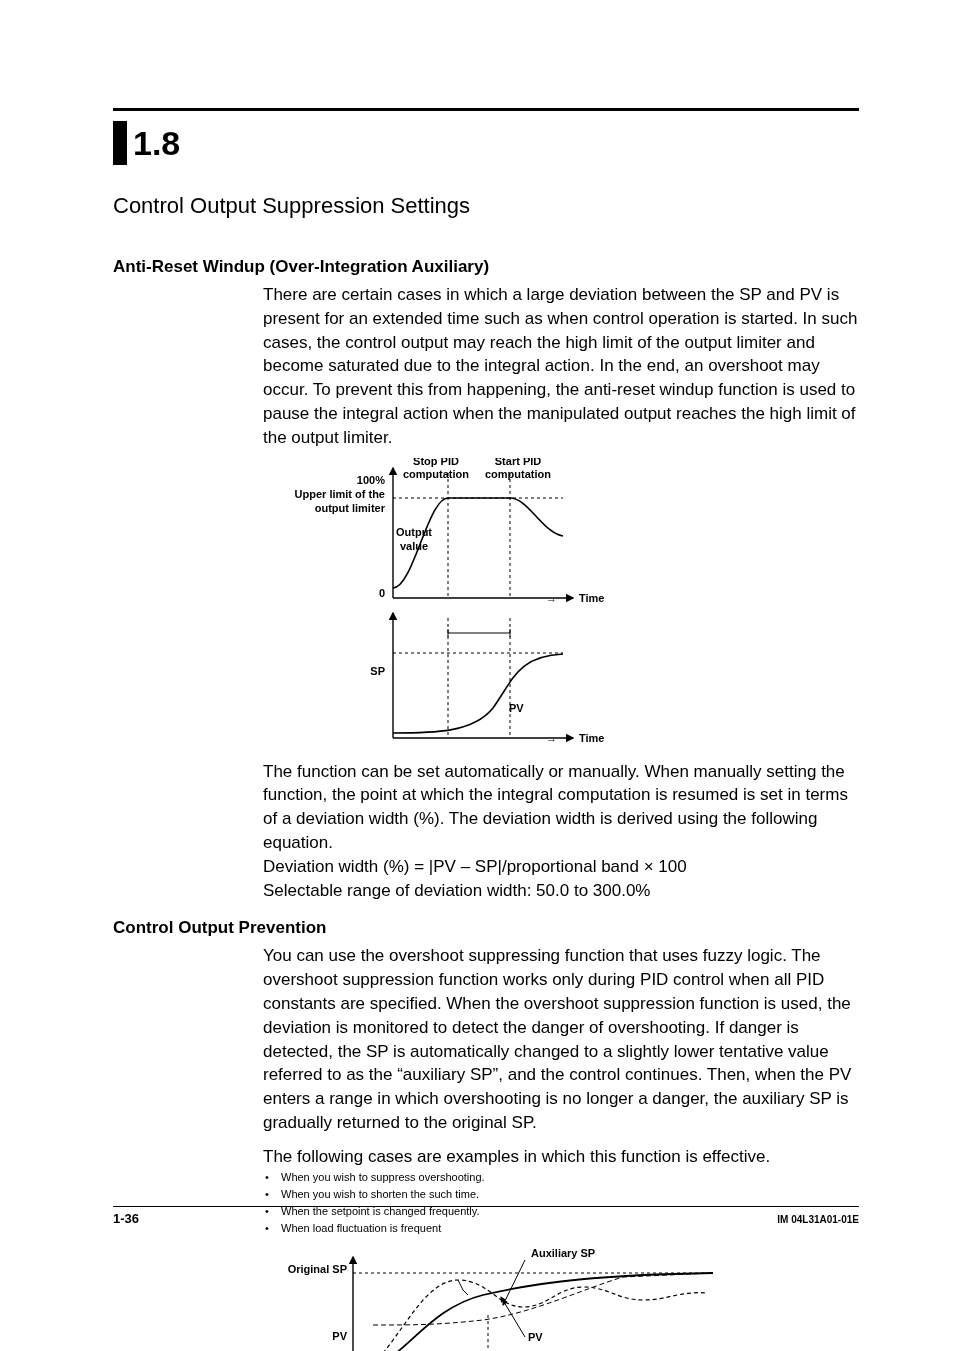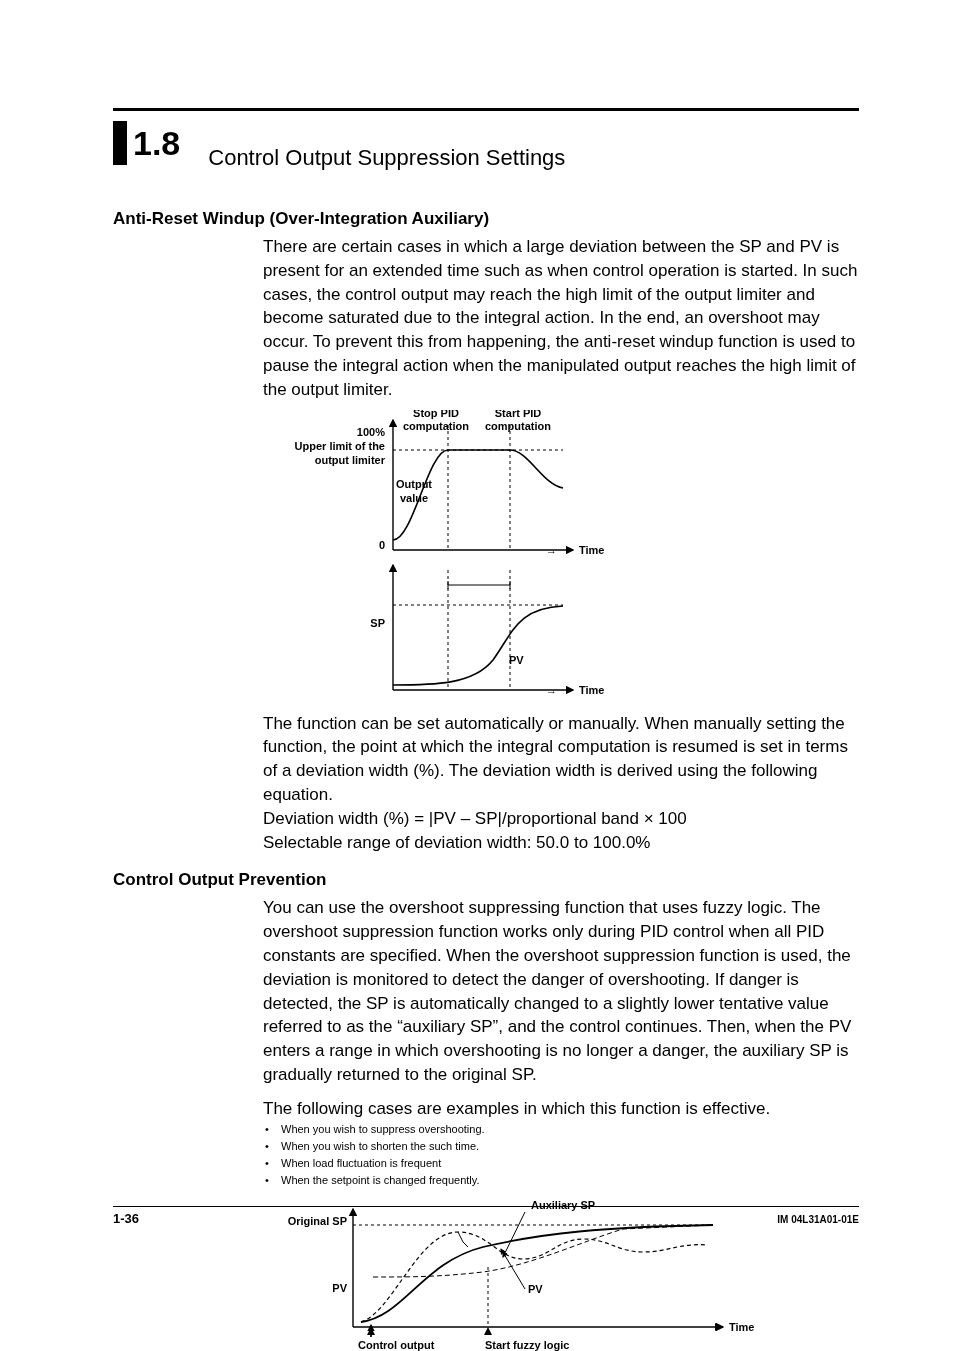--- a/index.html
+++ b/index.html
@@ -1,19 +1,19 @@
 <!DOCTYPE html>
 <html><head>
 <meta charset="utf-8">
 <style>
   * { box-sizing: border-box; margin: 0; padding: 0; }
   html, body { width: 954px; height: 1351px; background: #fff; font-family: Arial, Helvetica, sans-serif; color: #000; }
   .page { position: relative; width: 954px; height: 1351px; padding: 108px 95px 40px 113px; }
   .rule { border-top: 3px solid #000; width: 100%; margin-bottom: 10px; }
-  .title-row { display: flex; align-items: baseline; gap: 28px; margin-bottom: 38px; }
+  .title-row { display: flex; align-items: baseline; gap: 28px; margin-bottom: 38px; flex-direction: column; }
   .block-marker { width: 14px; height: 44px; background: #000; display: inline-block; margin-right: 6px; }
   .section-num { font-size: 34px; font-weight: bold; display: flex; align-items: center; }
   .section-title { font-size: 22px; font-weight: normal; }
   .h2 { font-size: 17px; font-weight: bold; margin-bottom: 6px; }
   .body-block { margin-left: 150px; margin-bottom: 8px; }
   .body-text { font-size: 17px; line-height: 1.4; }
   ul.bullets { list-style: none; margin-left: 0; }
   ul.bullets li { font-size: 11px; line-height: 1.55; padding-left: 18px; position: relative; }
   ul.bullets li::before { content: "•"; position: absolute; left: 2px; }
   .footer { position: absolute; bottom: 125px; left: 113px; right: 95px; display: flex; justify-content: space-between; align-items: baseline; border-top: 1px solid #000; padding-top: 4px; }
@@ -95,32 +95,32 @@
         <text x="246" y="254" font-size="11" font-weight="bold">PV</text>
         <text x="283" y="284" font-size="11" font-weight="bold">→</text>
         <text x="316" y="284" font-size="11" font-weight="bold">Time</text>
       </g>
     </svg>
   </div>
 
   <div class="body-block" style="margin-top:6px;">
     <p class="body-text">The function can be set automatically or manually.  When manually setting the function, the point at which the integral computation is resumed is set in terms of a deviation width (%).  The deviation width is derived using the following equation.</p>
     <p class="body-text">Deviation width (%) = |PV – SP|/proportional band × 100</p>
-    <p class="body-text">Selectable range of deviation width: 50.0 to 100.0%</p>
+    <p class="body-text">Selectable range of deviation width: 50.0 to 300.0%</p>
   </div>
 
   <div class="h2" style="margin-top:16px;">Control Output Prevention</div>
   <div class="body-block">
     <p class="body-text">You can use the overshoot suppressing function that uses fuzzy logic.  The overshoot suppression function works only during PID control when all PID constants are specified.  When the overshoot suppression function is used, the deviation is monitored to detect the danger of overshooting.  If danger is detected, the SP is automatically changed to a slightly lower tentative value referred to as the “auxiliary SP”, and the control continues.  Then, when the PV enters a range in which overshooting is no longer a danger, the auxiliary SP is gradually returned to the original SP.</p>
     <p class="body-text" style="margin-top:10px;">The following cases are examples in which this function is effective.</p>
     <ul class="bullets">
       <li>When you wish to suppress overshooting.</li>
       <li>When you wish to shorten the such time.</li>
+      <li>When the setpoint is changed frequently.</li>
       <li>When load fluctuation is frequent</li>
-      <li>When the setpoint is changed frequently.</li>
     </ul>
   </div>
 
   <div class="svg-wrap">
     <svg width="520" height="175" viewBox="0 0 520 175">
       <defs>
         <marker id="arr2" markerWidth="6" markerHeight="6" refX="5" refY="3" orient="auto">
           <path d="M0,0 L6,3 L0,6 Z" fill="#000"></path>
         </marker>
       </defs>

